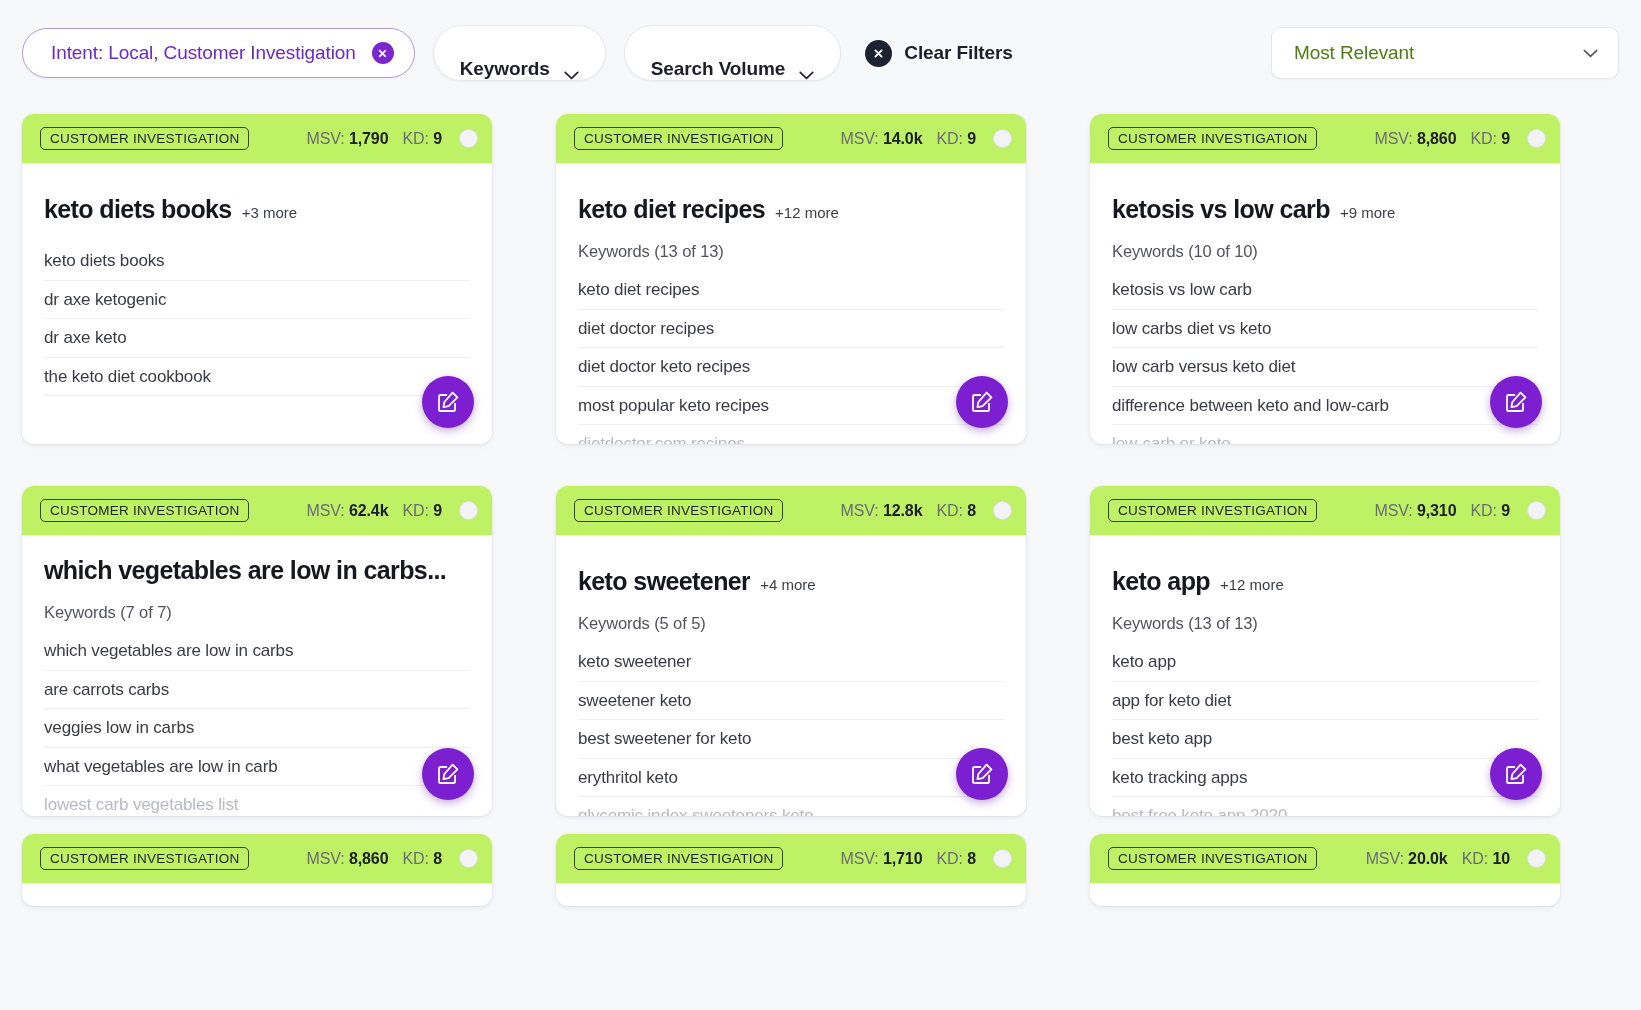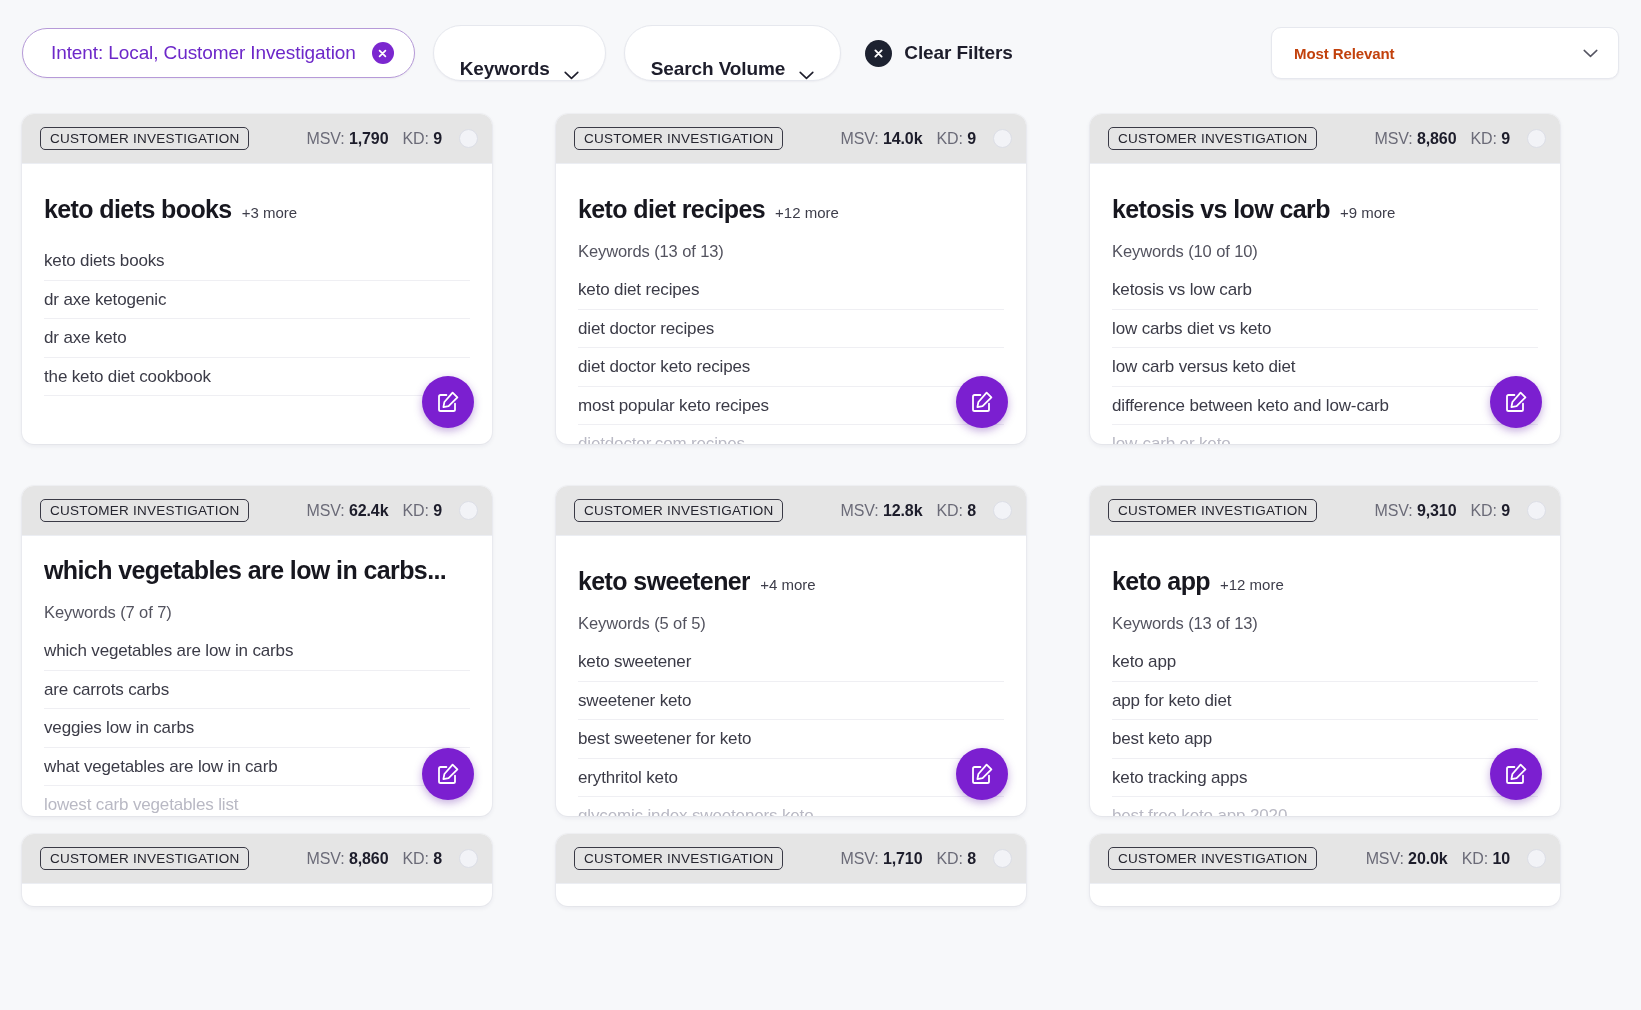--- a/index.html
+++ b/index.html
@@ -116,24 +116,23 @@
     width: 348px;
     height: 52px;
     padding: 0 20px 0 22px;
     border-radius: 10px;
     background: #ffffff;
     border: 1px solid #e6e8ee;
     box-shadow: 0 1px 2px rgba(30, 25, 60, 0.05);
     cursor: pointer;
   }
   .sort-value {
-    font-size: 15px;
-    color: #c2410c;
+    font-size: 19px;
+    color: #4d7c0f;
     letter-spacing: -0.1px;
-    font-weight: bold;
   }
 
   
   .grid {
     display: grid;
     grid-template-columns: repeat(3, 470px);
     gap: 42px 64px;
     padding: 26px 22px 0 22px;
   }
 
@@ -147,21 +146,21 @@
     flex-direction: column;
     height: 330px;
     position: relative;
   }
 
   .card-head {
     display: flex;
     align-items: center;
     height: 50px;
     padding: 0 14px 0 18px;
-    background: #e5e5e5;
+    background: #bef264;
     border-bottom: 1px solid #eceef3;
     flex: 0 0 auto;
   }
 
   .tag {
     border: 1.2px solid #3a3a46;
     border-radius: 5px;
     padding: 4px 8px 4px 9px;
     font-size: 13.5px;
     font-weight: 500;

